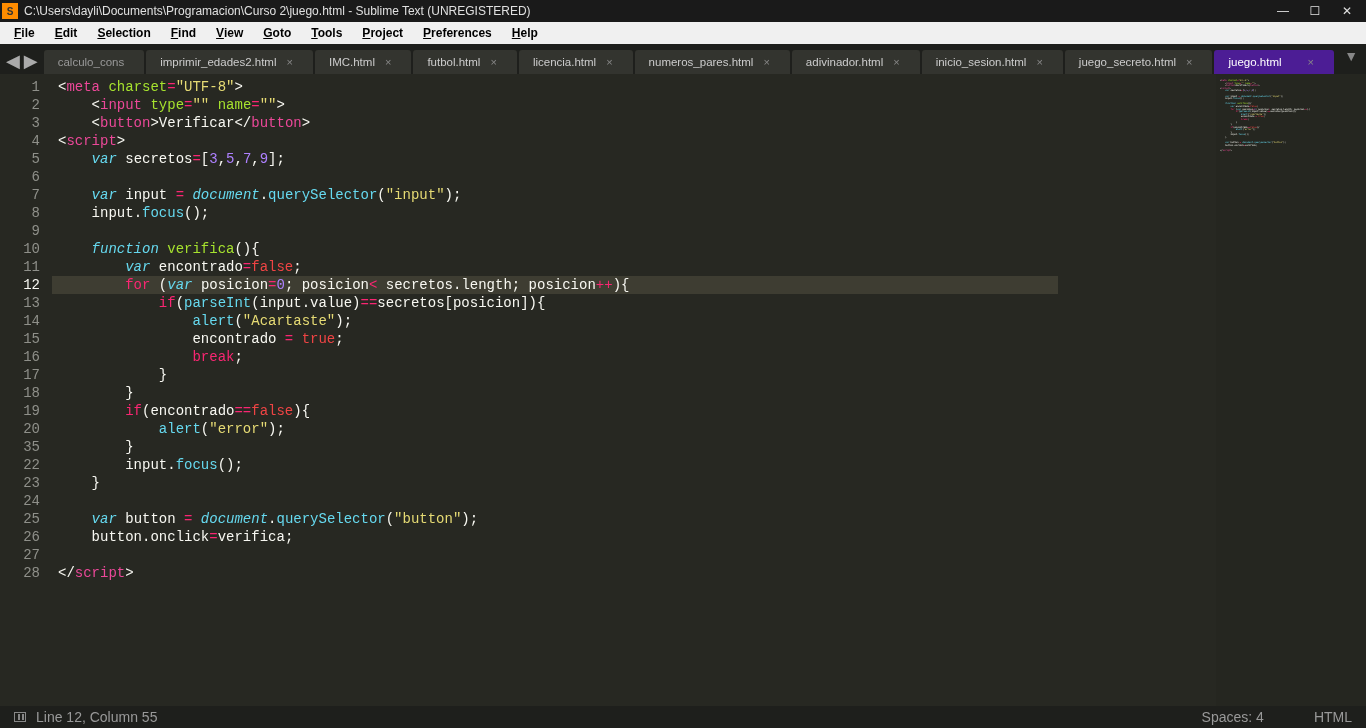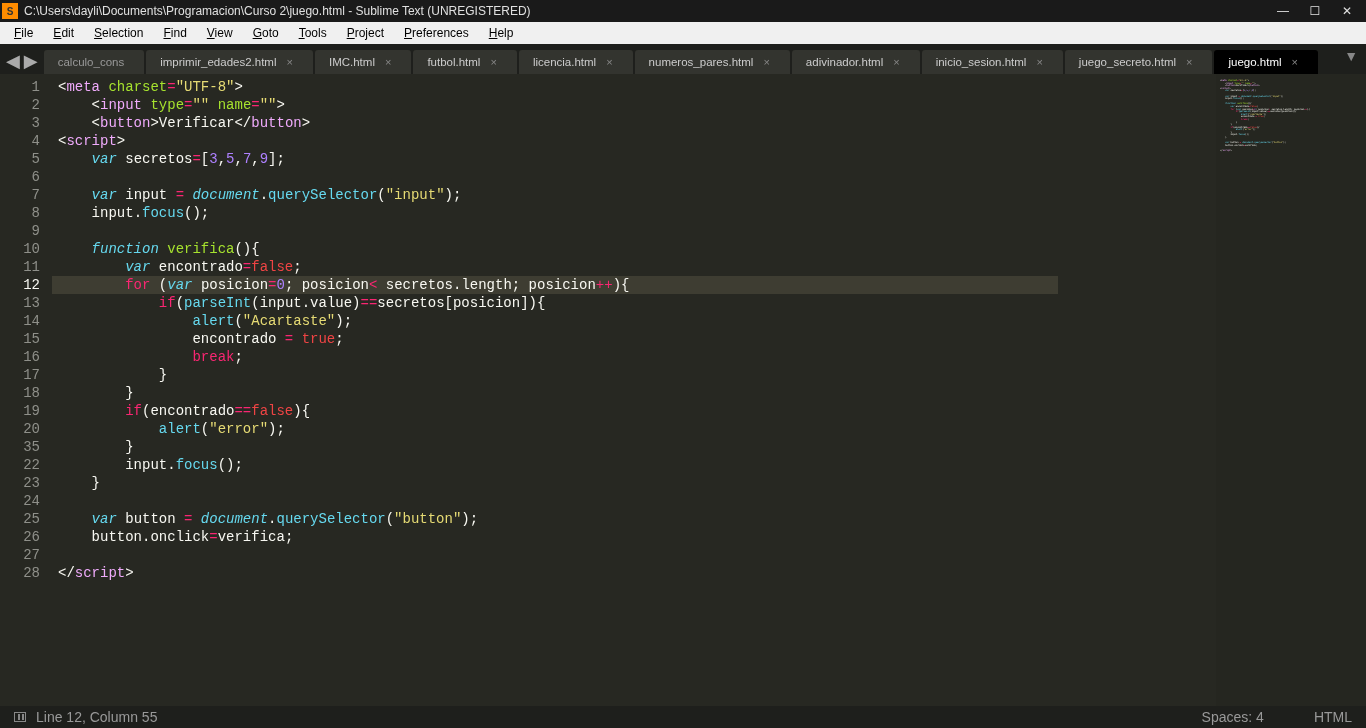--- a/index.html
+++ b/index.html
@@ -24,20 +24,21 @@
   }
   .titlebar .title-text { flex:1; }
   .titlebar .win-btns { display:flex; gap:18px; padding-right:10px; }
   .titlebar .win-btn { width:14px; text-align:center; cursor:default; }
 
   
   .menubar {
     height: 22px; background: #f0f0f0; color:#000;
     display:flex; align-items:center; padding: 0 4px;
     font-size: 12px;
+    font-weight: bold;
   }
   .menubar .menu-item { padding: 2px 10px; }
   .menubar .menu-item u { text-decoration: underline; }
 
   
   .tabsbar {
     height: 30px; background: #1e1f1c;
     display:flex; align-items:flex-end;
     padding: 0 2px 0 4px;
   }
@@ -53,21 +54,21 @@
     display:flex; align-items:center; padding:0 20px 0 14px;
     margin-right:2px;
     border-top-left-radius:3px; border-top-right-radius:3px;
   }
   .tab::before, .tab::after{
     content:""; position:absolute; bottom:0; width:10px;height:24px;
   }
   .tab .close {
     margin-left:10px; color:#888; font-size:11px;
   }
-  .tab.active { background:#000000; color:#fff; }
+  .tab.active { background:#4c1d95; color:#fff;gap:16px; }
   .tab.trunc { color:#999; }
   .tabs-right-arrow { color:#888; padding:0 6px 6px 6px; align-self:center; font-size:14px;}
 
   
   .editor-area { flex:1; display:flex; overflow:hidden; }
   .gutter {
     width: 52px; background:#272822; color:#8f908a;
     text-align:right; padding: 4px 12px 0 0;
     font-family: Consolas, "Courier New", monospace; font-size:14px;
     line-height: 18px; user-select:none;
@@ -89,21 +90,21 @@
   }
   .minimap {
     width:150px; background:#252620;
     padding:6px 4px; font-size:2.2px; line-height:2.6px;
     font-family: Consolas, monospace; color:#777;
     overflow:hidden;
   }
   .minimap .mline{height:2.6px;white-space:pre;}
 
   
-  .c-tag   { color:#f0abfc; }
+  .c-tag   { color:#ec4899; }
   .c-attr  { color:#a6e22e; }
   .c-str   { color:#e6db74; }
   .c-kw2   { color:#f92672; }
   .c-stor  { color:#66d9ef; font-style:italic;}
   .c-fn    { color:#a6e22e; }
   .c-call  { color:#66d9ef; }
   .c-obj   { color:#66d9ef; font-style:italic;}
   .c-num   { color:#ae81ff; }
   .c-const { color:#ef4444; }
   .c-punc  { color:#f8f8f2; }

